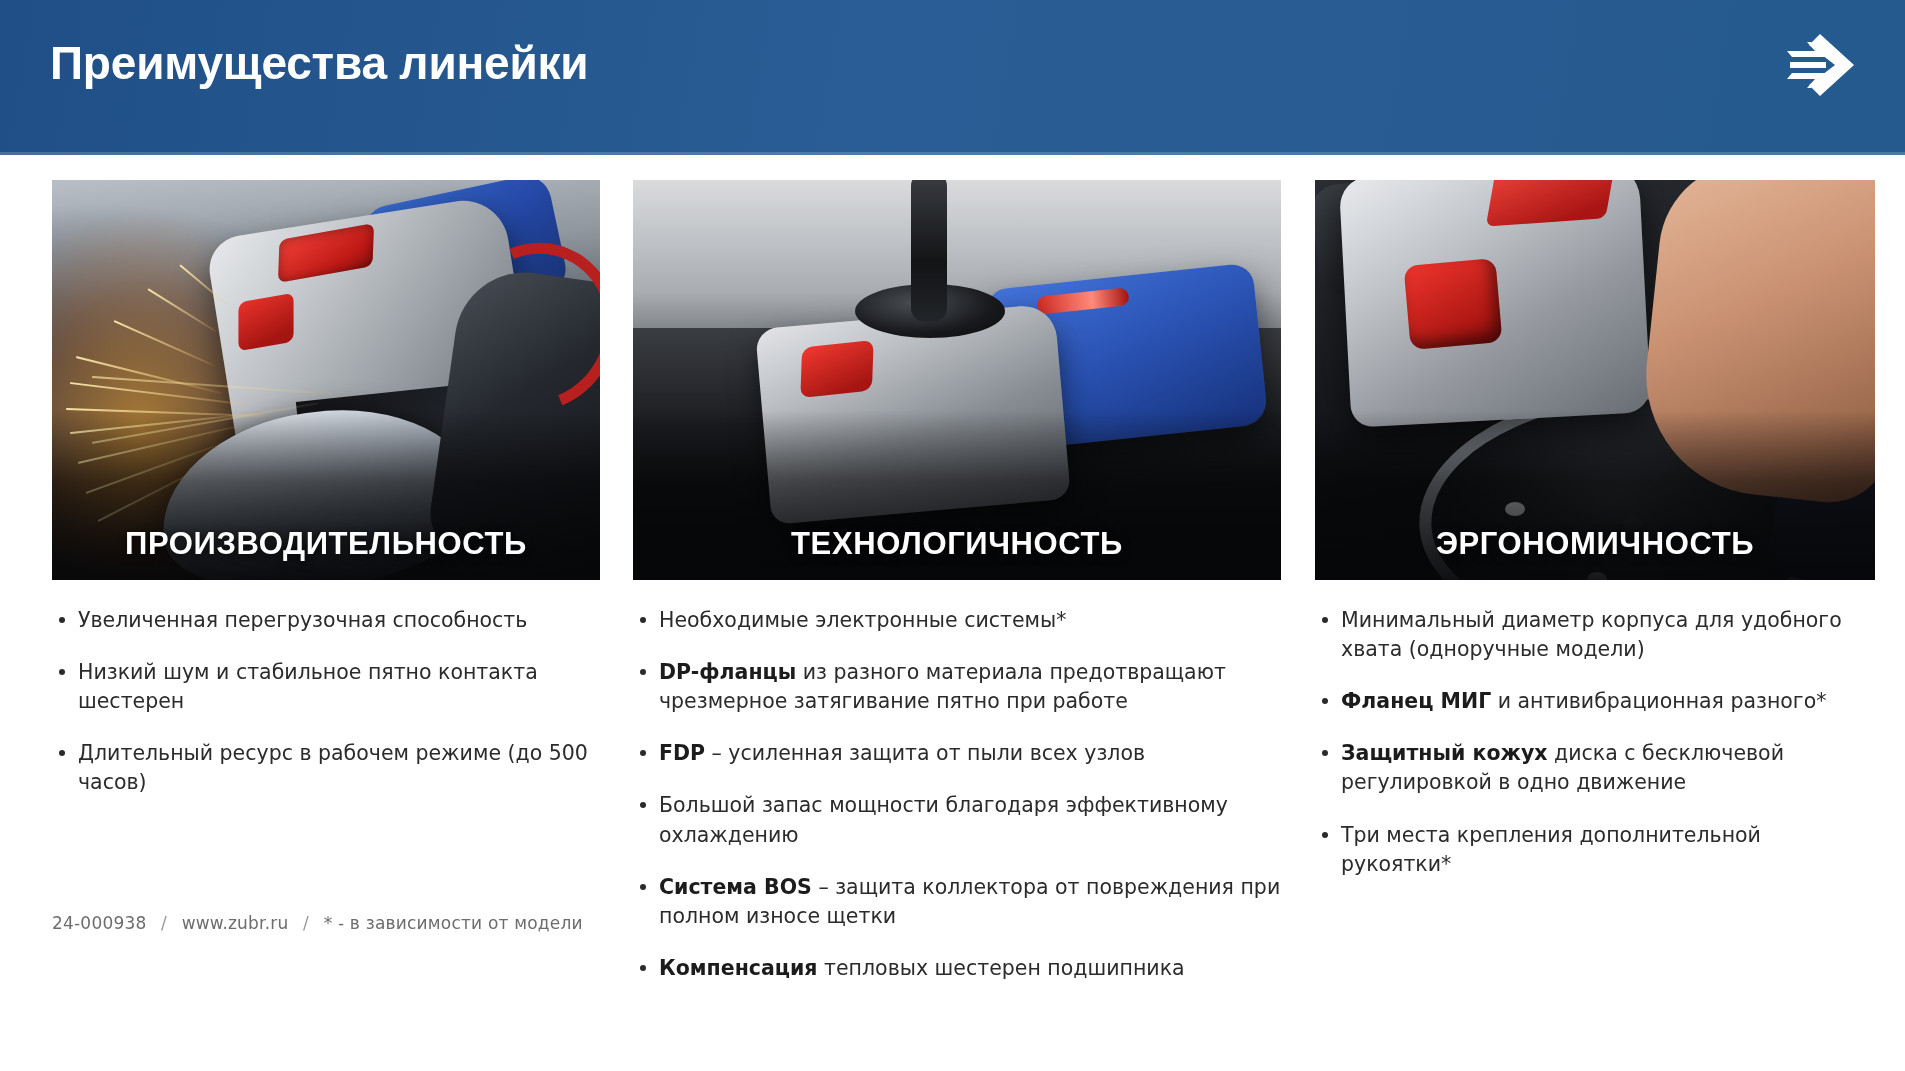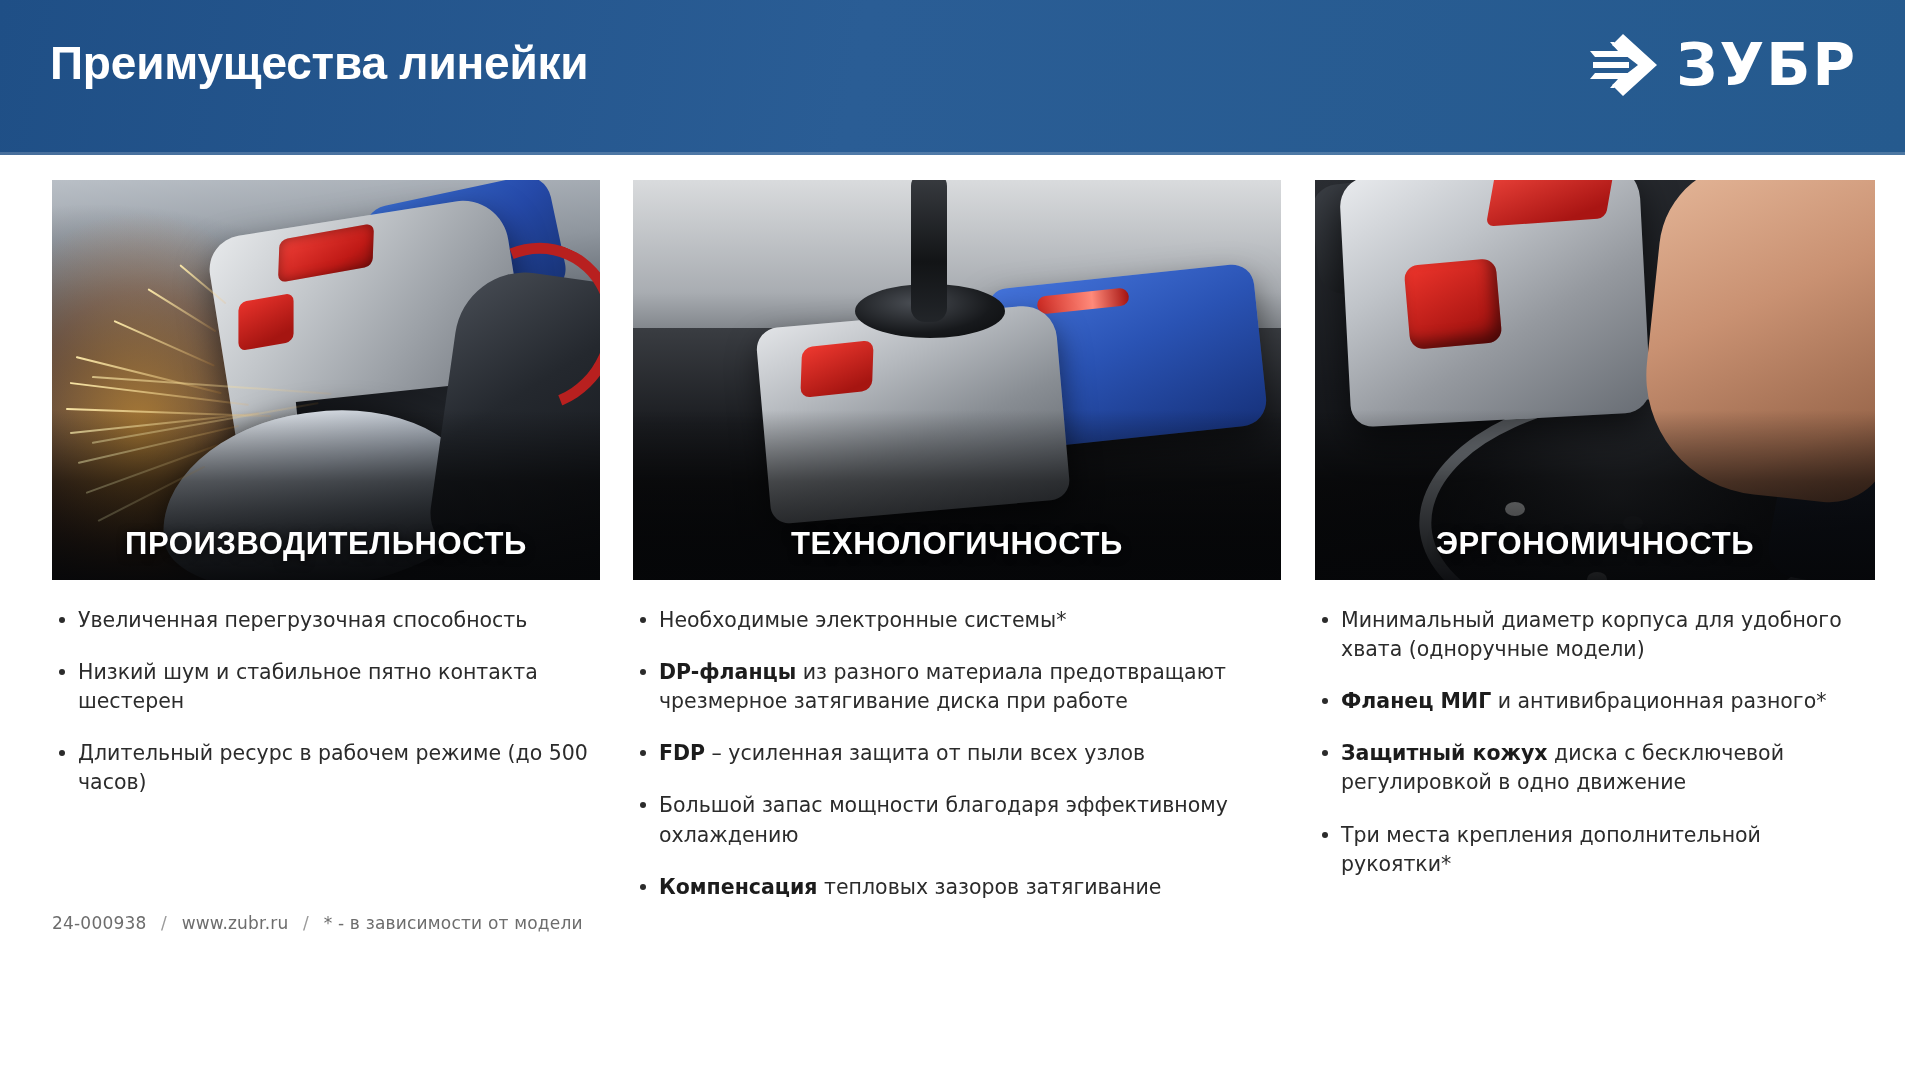--- a/index.html
+++ b/index.html
@@ -286,21 +286,20 @@
   <div class="header">
     <div class="header-title">Преимущества линейки</div>
 
     <div class="logo">
       <svg class="logo-mark" viewBox="0 0 74 66">
         <polygon points="37,2 71,33 37,64 26,53 52,33 26,13" fill="#ffffff"></polygon>
         <polygon points="28,10 44,25 9,25 4,19 32,19 24,10" fill="#ffffff"></polygon>
         <rect x="7" y="30" width="36" height="6" fill="#ffffff"></rect>
         <polygon points="9,41 44,41 28,56 24,56 32,47 4,47" fill="#ffffff"></polygon>
       </svg>
-      <span class="logo-word">ЗУБР</span>
     </div>
   </div>
 
   <div class="columns">
 
     <div class="col col-1">
       <div class="card card-1">
         <div class="photo ph1">
           <div class="ph1-blue"></div>
           <div class="ph1-body"></div>
@@ -342,24 +341,25 @@
           <div class="ph2-body"></div>
           <div class="ph2-red"></div>
           <div class="ph2-flange"></div>
           <div class="ph2-handle"></div>
         </div>
         <div class="card-shade"></div>
         <div class="card-title">ТЕХНОЛОГИЧНОСТЬ</div>
       </div>
       <div class="bullets">
           <div class="bullet"><span>Необходимые электронные системы*</span></div>
-          <div class="bullet"><b>DP-фланцы</b><span> из разного материала предотвращают чрезмерное затягивание диска при работе</span></div>
+          <div class="bullet"><b>DP-фланцы</b><span> из разного материала предотвращают чрезмерное затягивание пятно при работе</span></div>
           <div class="bullet"><b>FDP</b><span> – усиленная защита от пыли всех узлов</span></div>
           <div class="bullet"><span>Большой запас мощности благодаря эффективному охлаждению</span></div>
-          <div class="bullet"><b>Компенсация</b><span> тепловых зазоров затягивание</span></div>
+          <div class="bullet"><b>Система BOS</b><span> – защита коллектора от повреждения при полном износе щетки</span></div>
+          <div class="bullet"><b>Компенсация</b><span> тепловых шестерен подшипника</span></div>
         </div>
     </div>
 
     <div class="col col-3">
       <div class="card card-3">
         <div class="photo ph3">
           <div class="ph3-disc"></div>
           <div class="ph3-hole" style="left:190px;top:322px;"></div>
           <div class="ph3-hole h2" style="left:308px;top:336px;"></div>
           <div class="ph3-hole" style="left:272px;top:392px;"></div>

